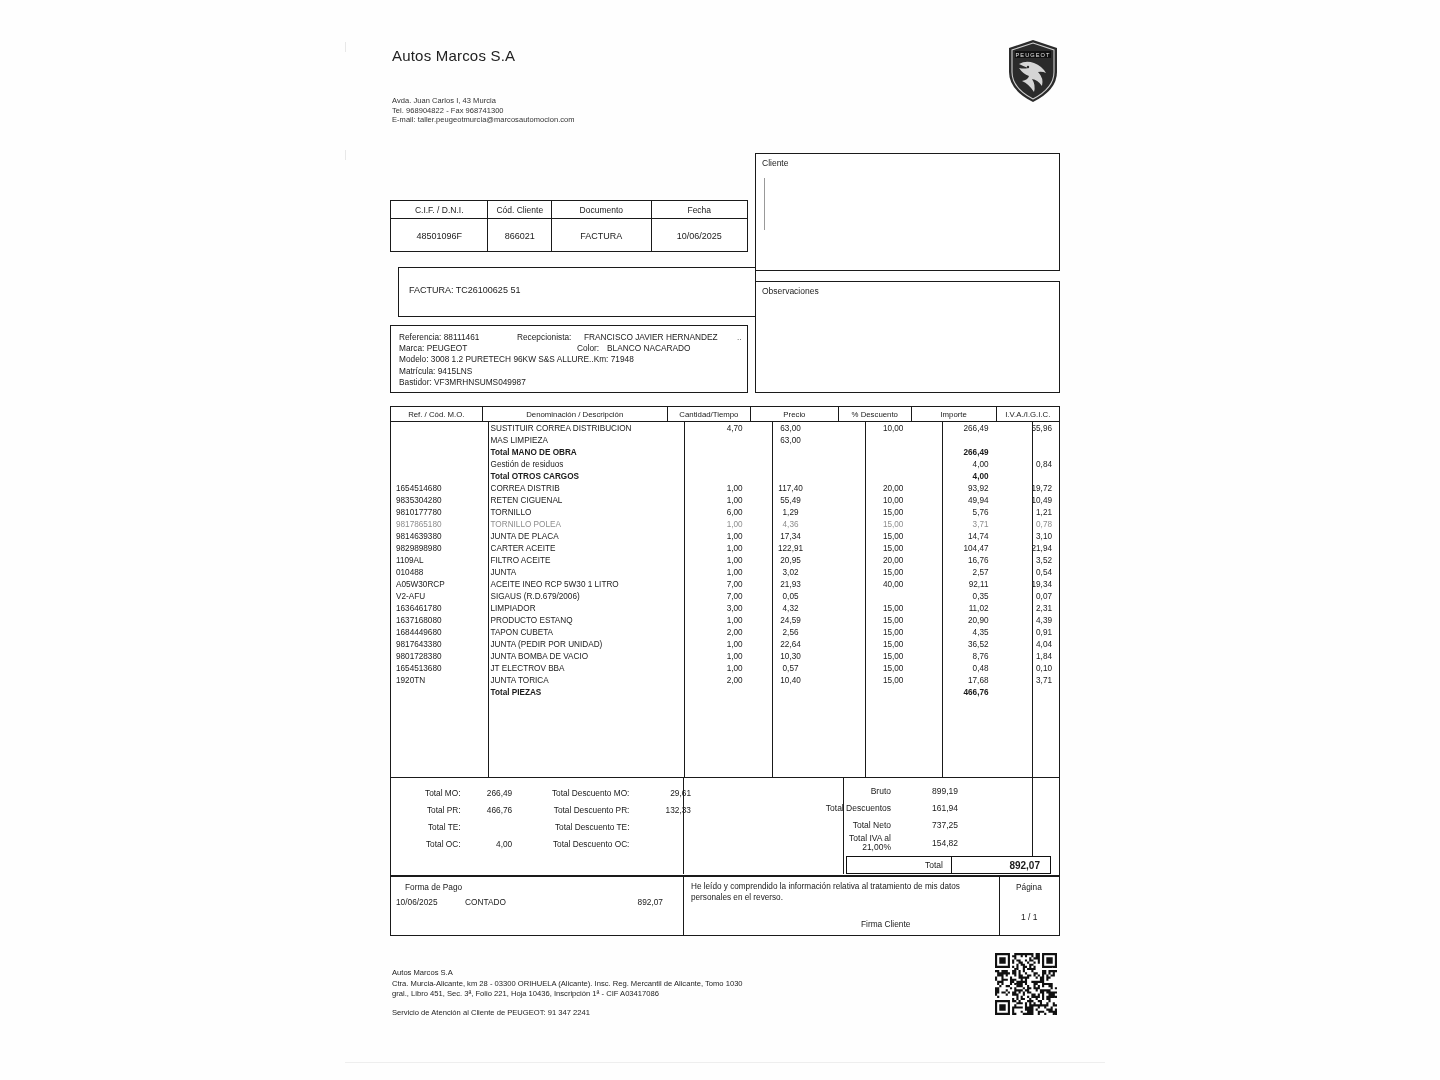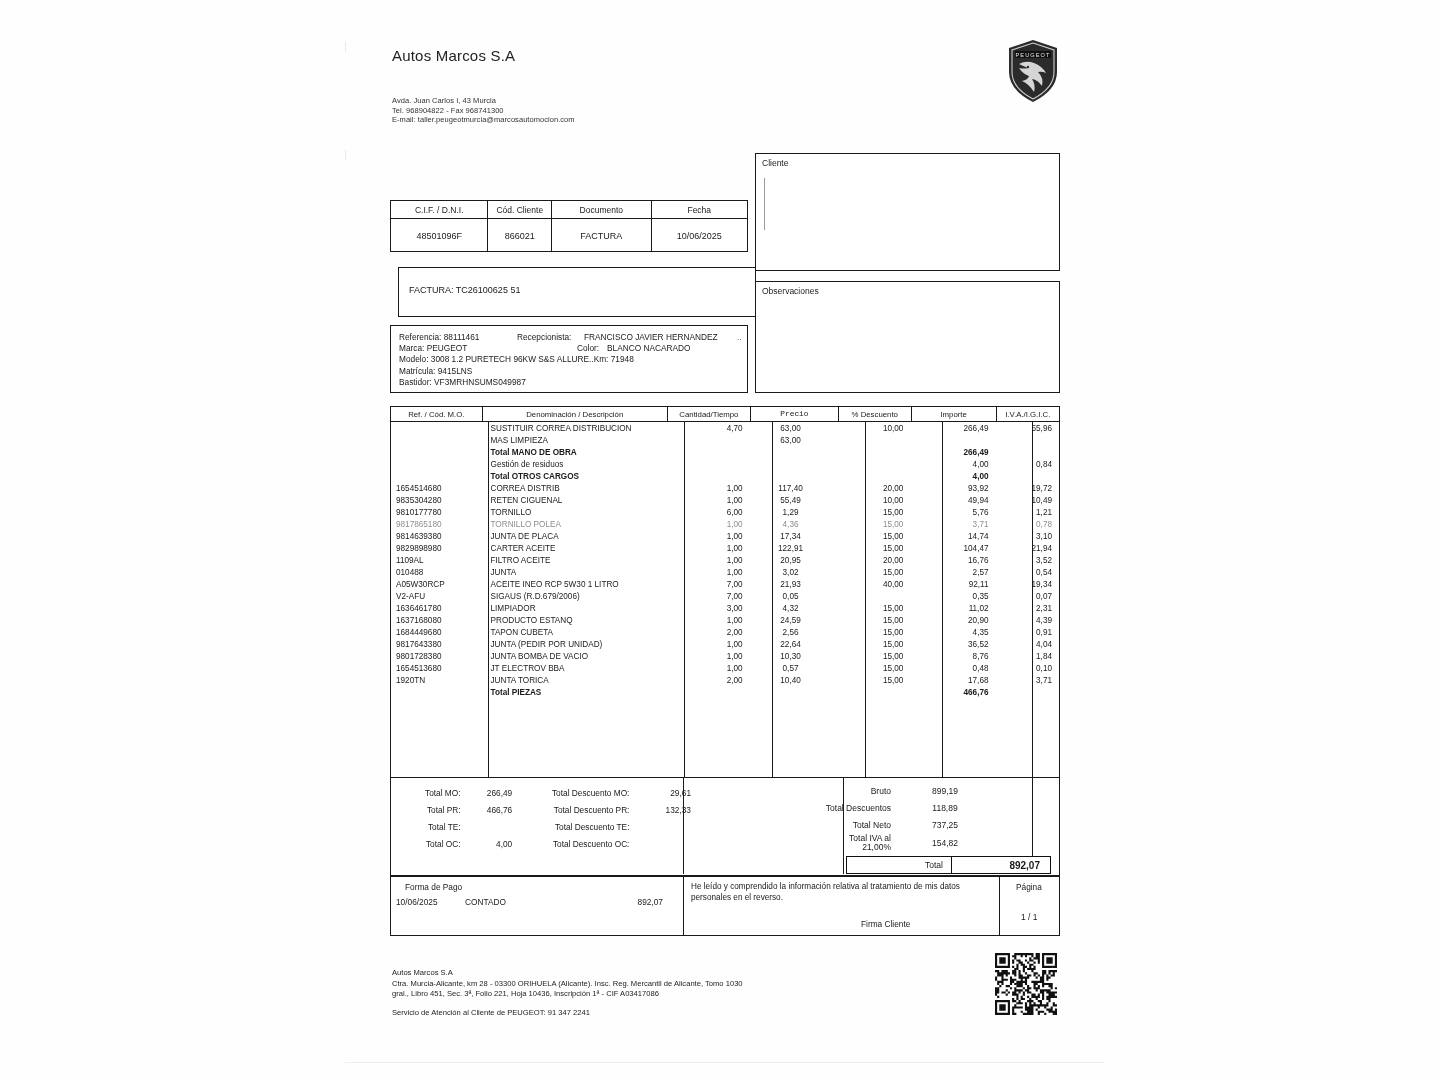--- a/index.html
+++ b/index.html
@@ -148,21 +148,21 @@
     font-size: 7.8px;
     display: flex;
     align-items: center;
     justify-content: center;
     color: #1a1a1a;
   }
   .items-head .th:last-child { border-right: none; }
   .col-ref   { width: 97px; }
   .col-desc  { width: 196px; }
   .col-qty   { width: 88px; }
-  .col-price { width: 93px; font-family: Liberation Mono, monospace; }
+  .col-price { width: 93px; }
   .col-disc  { width: 77px; }
   .col-imp   { width: 90px; }
   .col-iva   { width: 66px; }
 
   .items-body {
     position: relative;
     height: 355px;
   }
   
   .vline {
@@ -645,21 +645,21 @@
           <div class="tl-val2"></div>
         </div>
       </div>
     <div class="tot-right" id="totals-right">
         <div class="tr-row">
           <div class="tr-lbl">Bruto</div>
           <div class="tr-val">899,19</div>
         </div>
         <div class="tr-row">
           <div class="tr-lbl">Total Descuentos</div>
-          <div class="tr-val">118,89</div>
+          <div class="tr-val">161,94</div>
         </div>
         <div class="tr-row">
           <div class="tr-lbl">Total Neto</div>
           <div class="tr-val">737,25</div>
         </div>
         <div class="tr-row iva-row">
           <div class="tr-lbl two-line">
             <div>Total IVA al</div>
             <div>21,00%</div>
           </div>

